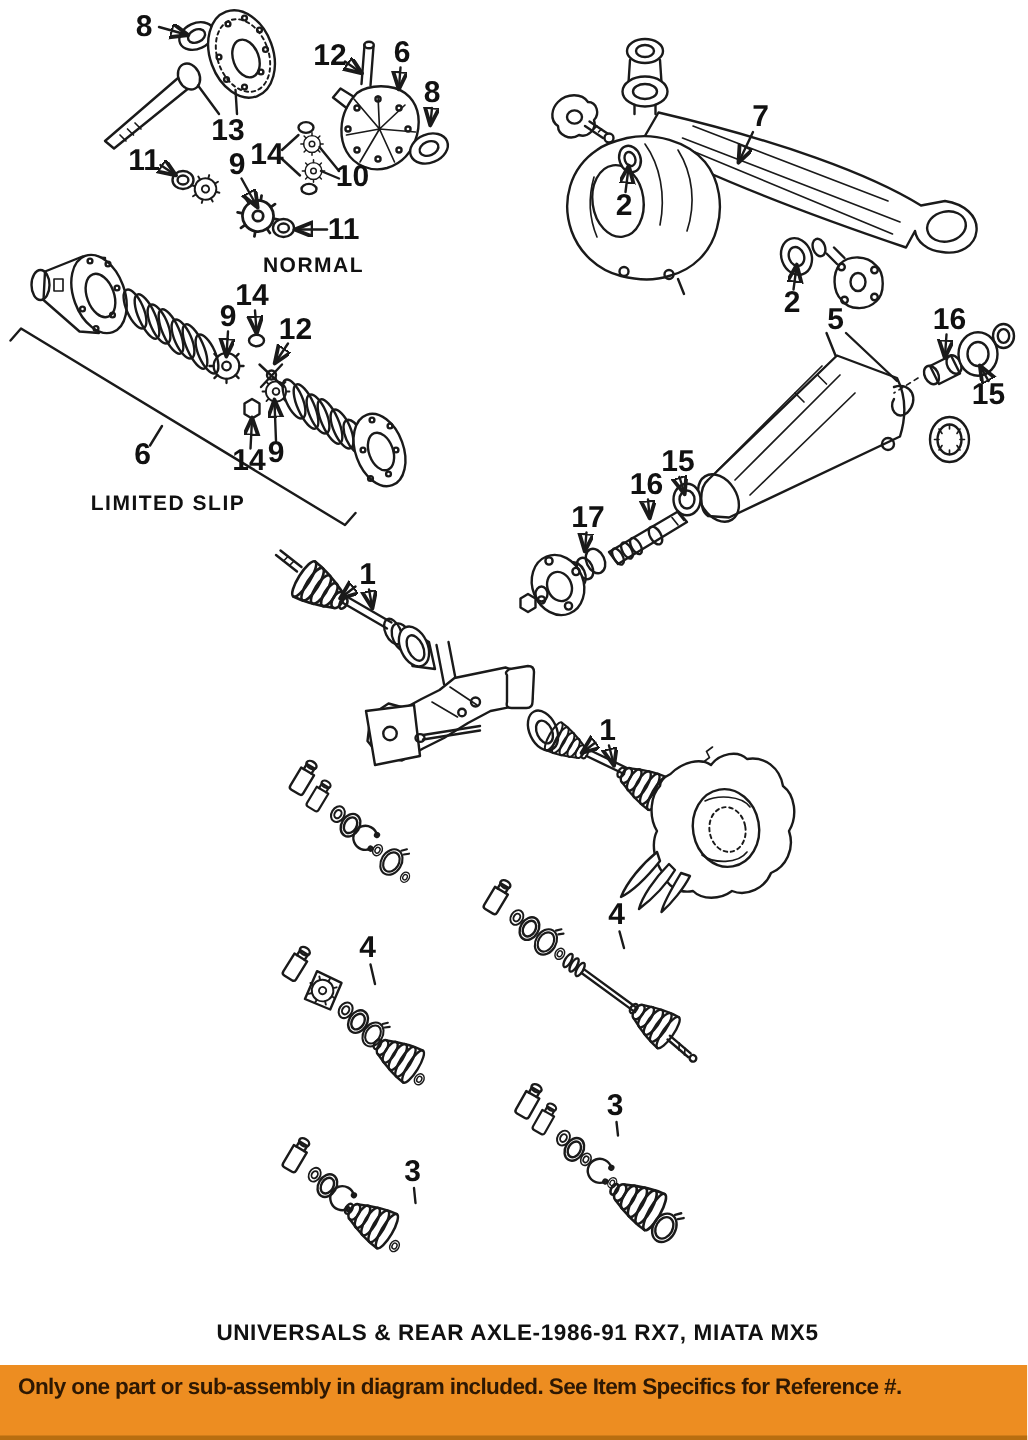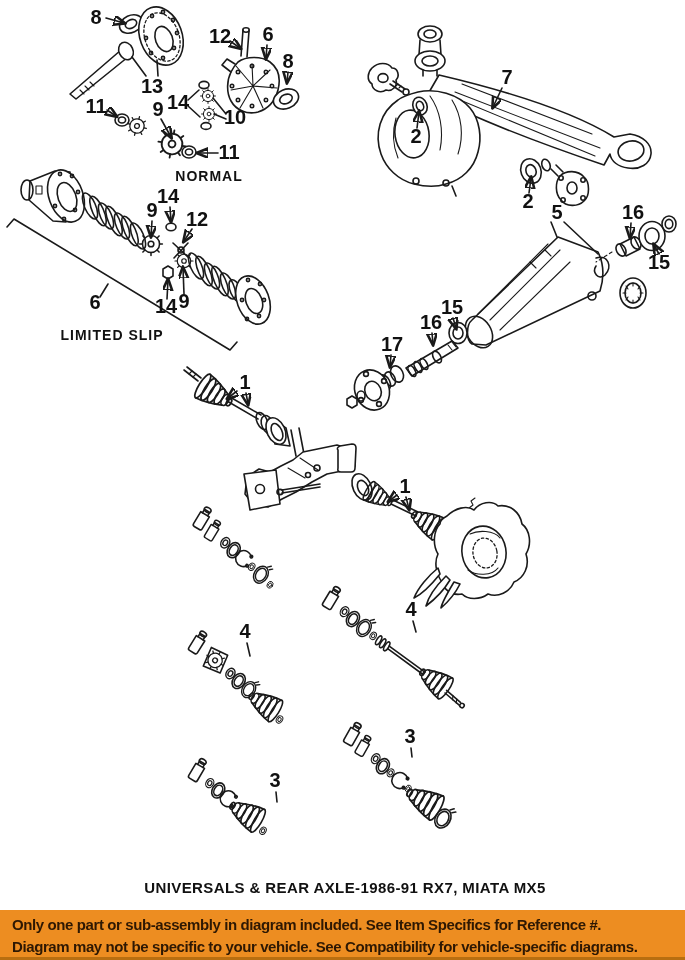--- a/index.html
+++ b/index.html
@@ -448,15 +448,14 @@
         <text x="410" y="743" class="callout">3</text>
         <text x="209" y="181" class="section-label">NORMAL</text>
         <text x="112" y="340" class="section-label">LIMITED SLIP</text>
       </g>
 
   <text x="345" y="893" class="caption">UNIVERSALS &amp; REAR AXLE-1986-91 RX7, MIATA MX5</text>
 </svg>
 
 <div class="banner" style="background: rgb(237, 141, 33); color: rgb(46, 24, 3);">
   <div>Only one part or sub-assembly in diagram included. See Item Specifics for Reference #.</div>
-  <div>Diagram may not be specific to your vehicle. See Compatibility for vehicle-specific diagrams.</div>
 </div>
 </div>
 
 </body></html>

